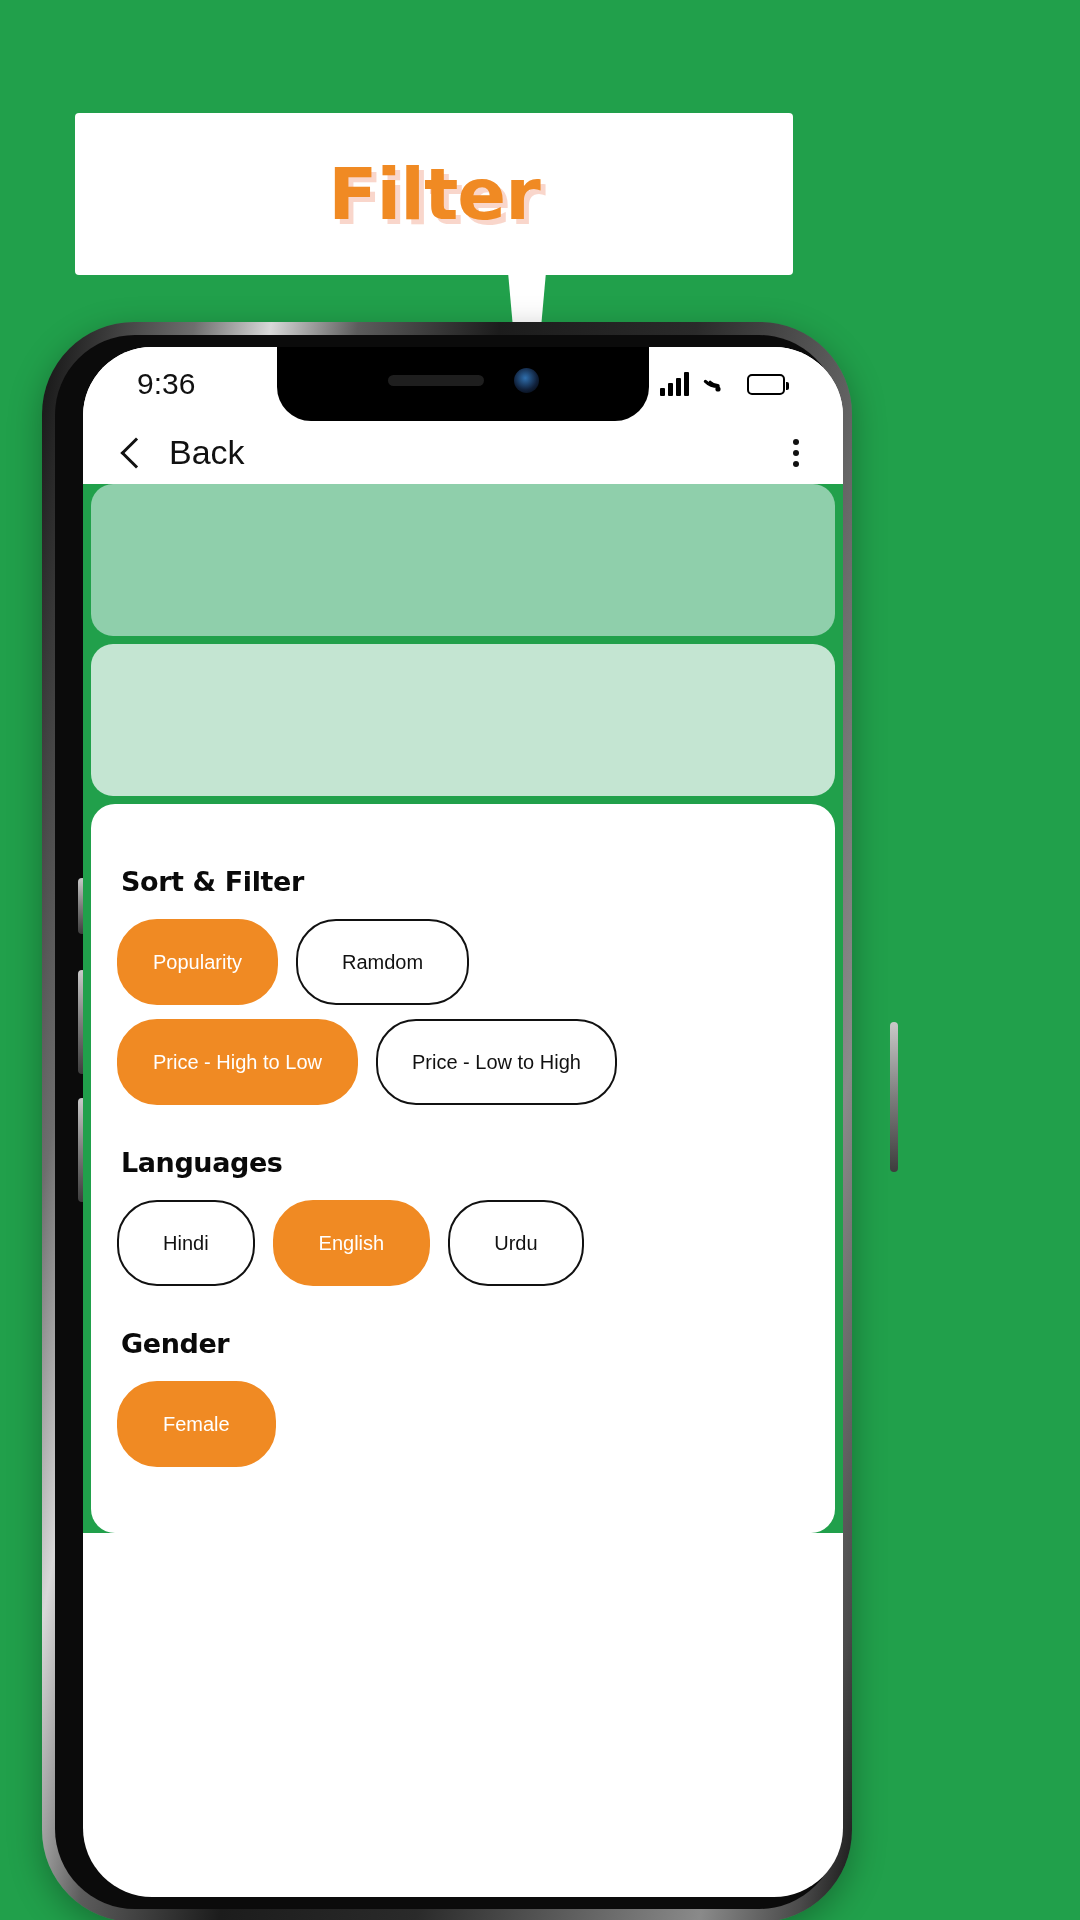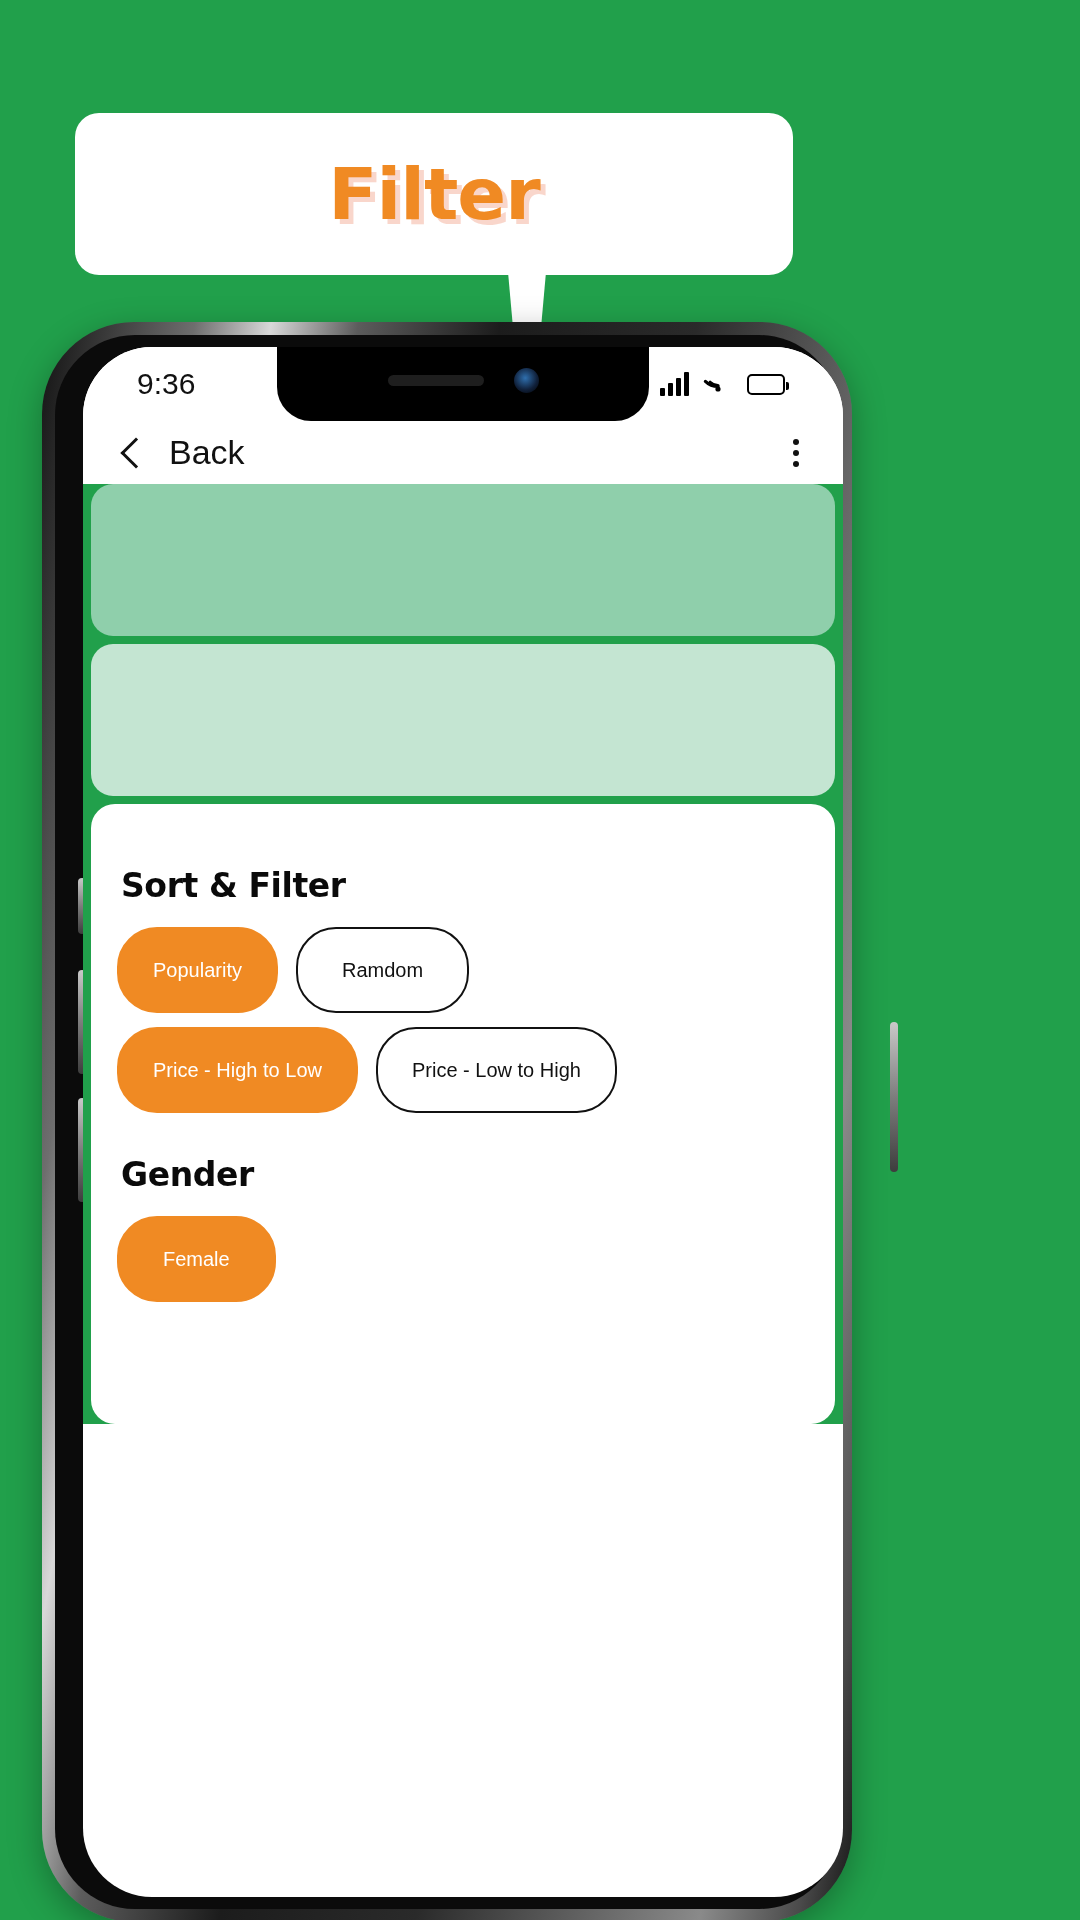--- a/index.html
+++ b/index.html
@@ -10,21 +10,21 @@
     font-family: "Liberation Sans", sans-serif;
   }
   body { background: #21a04b; position: relative; }
 
   
   .callout {
     position: absolute;
     left: 75px; top: 113px;
     width: 718px; height: 162px;
     background: #ffffff;
-    border-radius: 24px;
+    border-radius: 4px;
     display: flex; align-items: center; justify-content: center;
   }
   .callout-title {
     font-family: "DejaVu Sans", sans-serif;
     font-weight: bold;
     font-size: 72px;
     letter-spacing: -1px;
     color: #f08a23;
     text-shadow: 5px 5px 0 rgba(244,180,160,0.55);
   }
@@ -157,21 +157,21 @@
     background: #ffffff;
     border-radius: 24px;
     margin: 8px 8px 0 8px;
     padding: 62px 26px 52px 26px;
     min-height: 620px;
   }
   .section + .section { margin-top: 42px; }
   .section-title {
     font-family: "DejaVu Sans", sans-serif;
     font-weight: bold;
-    font-size: 33px;
+    font-size: 27px;
     color: #0a0a0a;
     letter-spacing: -0.4px;
     margin: 0 0 22px 4px;
   }
   .chip-row { display: flex; flex-wrap: wrap; gap: 18px; margin-bottom: 14px; }
   .chip {
     border-radius: 40px;
     padding: 30px 34px;
     font-size: 20px;
     line-height: 1.1;
@@ -256,20 +256,28 @@
             <div class="chip-row">
               <div class="chip selected">Popularity</div>
               <div class="chip unselected wide">Ramdom</div>
             </div>
             <div class="chip-row">
               <div class="chip selected">Price - High to Low</div>
               <div class="chip unselected">Price - Low to High</div>
             </div>
           </div>
 
+          <div class="section">
+            <div class="section-title">Languages</div>
+            <div class="chip-row">
+              <div class="chip unselected wide">Hindi</div>
+              <div class="chip selected wide">English</div>
+              <div class="chip unselected wide">Urdu</div>
+            </div>
+          </div>
 
           <div class="section">
             <div class="section-title">Gender</div>
             <div class="chip-row">
               <div class="chip selected wide">Female</div>
             </div>
           </div>
 
         </div>
       </div>

